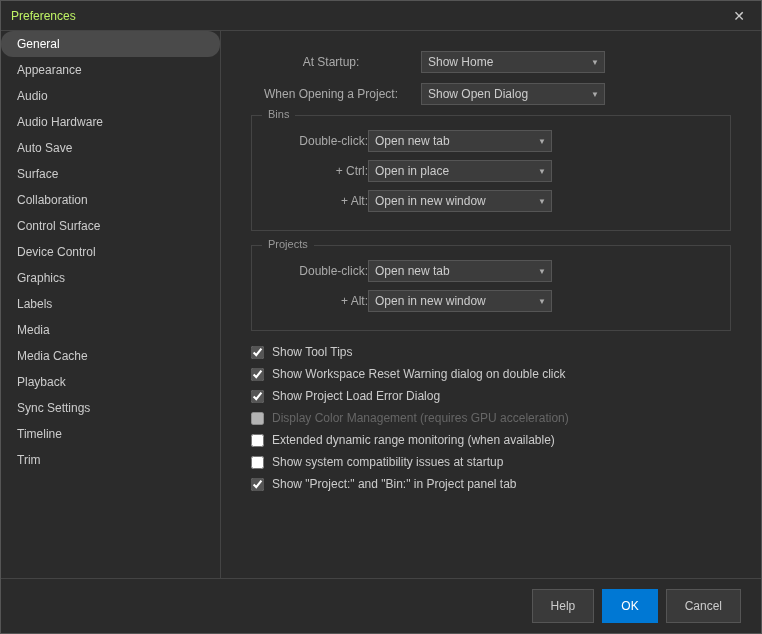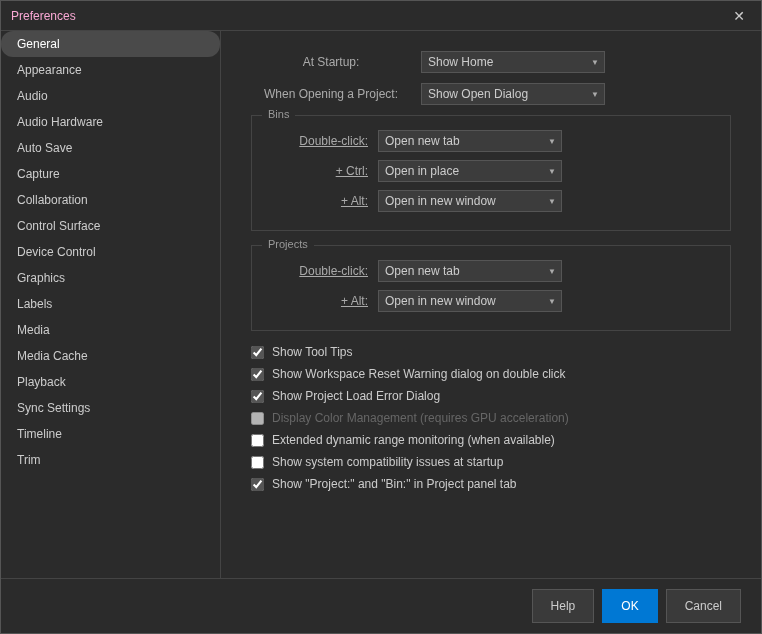--- a/index.html
+++ b/index.html
@@ -26,21 +26,21 @@
       background: #2b2b2b;
       height: 30px;
       display: flex;
       align-items: center;
       justify-content: space-between;
       padding: 0 10px;
       border-bottom: 1px solid #444;
       flex-shrink: 0;
     }
     .title-bar-title {
-      color: #f9a8d4;
+      color: #bef264;
       font-size: 12px;
     }
     .title-bar-close {
       color: #ccc;
       cursor: pointer;
       font-size: 14px;
       background: none;
       border: none;
       padding: 2px 6px;
     }
@@ -116,23 +116,21 @@
     }
     .inner-row {
       display: flex;
       align-items: center;
       margin-bottom: 8px;
     }
     .inner-label {
       text-align: right;
       min-width: 100px;
       color: #aaa;
-      margin-right: 10px;
-      font-size: 12px;
-      text-decoration: underline;
+      font-size: 12px;
     }
     .checkboxes {
       margin-top: 10px;
     }
     .checkbox-row {
       display: flex;
       align-items: center;
       margin-bottom: 8px;
     }
     .checkbox-row input[type="checkbox"] {
@@ -196,21 +194,21 @@
   </div>
 
   <div class="content">
 
     <div class="sidebar">
     <div class="sidebar-item active">General</div>
         <div class="sidebar-item">Appearance</div>
         <div class="sidebar-item">Audio</div>
         <div class="sidebar-item">Audio Hardware</div>
         <div class="sidebar-item">Auto Save</div>
-        <div class="sidebar-item">Capture</div>
+        <div class="sidebar-item">Surface</div>
         <div class="sidebar-item">Collaboration</div>
         <div class="sidebar-item">Control Surface</div>
         <div class="sidebar-item">Device Control</div>
         <div class="sidebar-item">Graphics</div>
         <div class="sidebar-item">Labels</div>
         <div class="sidebar-item">Media</div>
         <div class="sidebar-item">Media Cache</div>
         <div class="sidebar-item">Playback</div>
         <div class="sidebar-item">Sync Settings</div>
         <div class="sidebar-item">Timeline</div>

